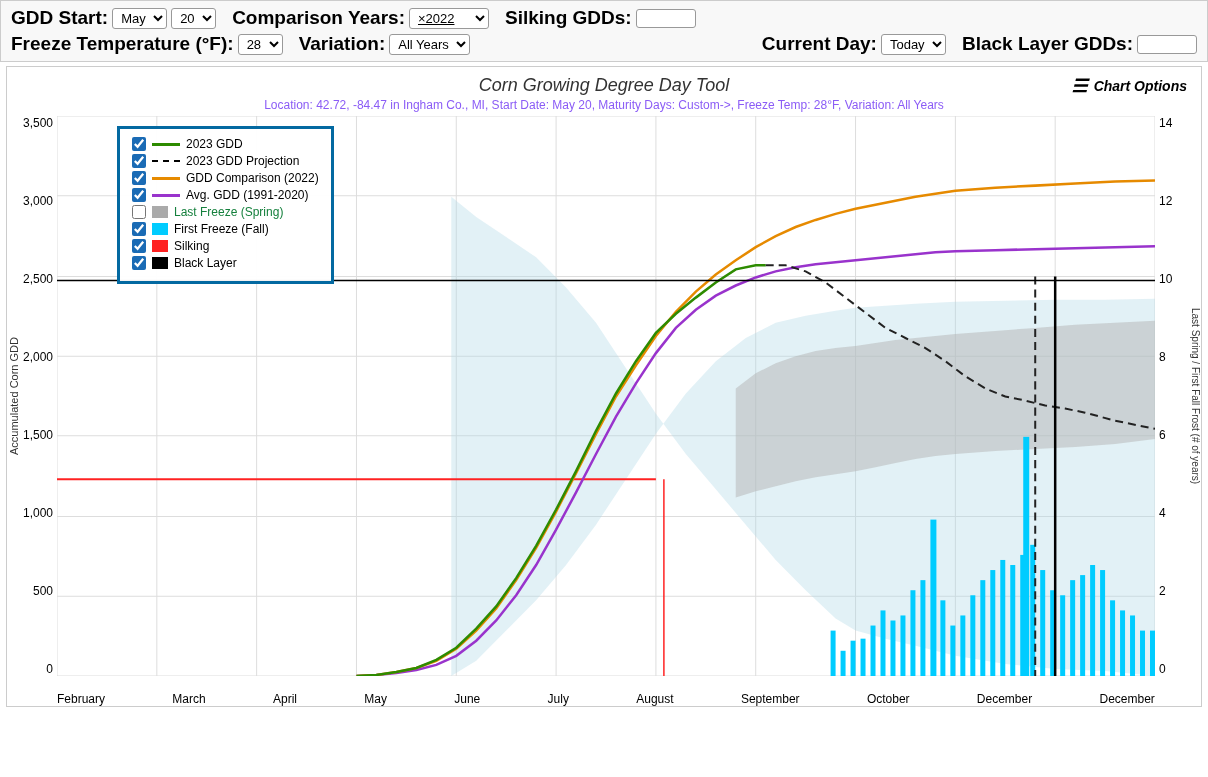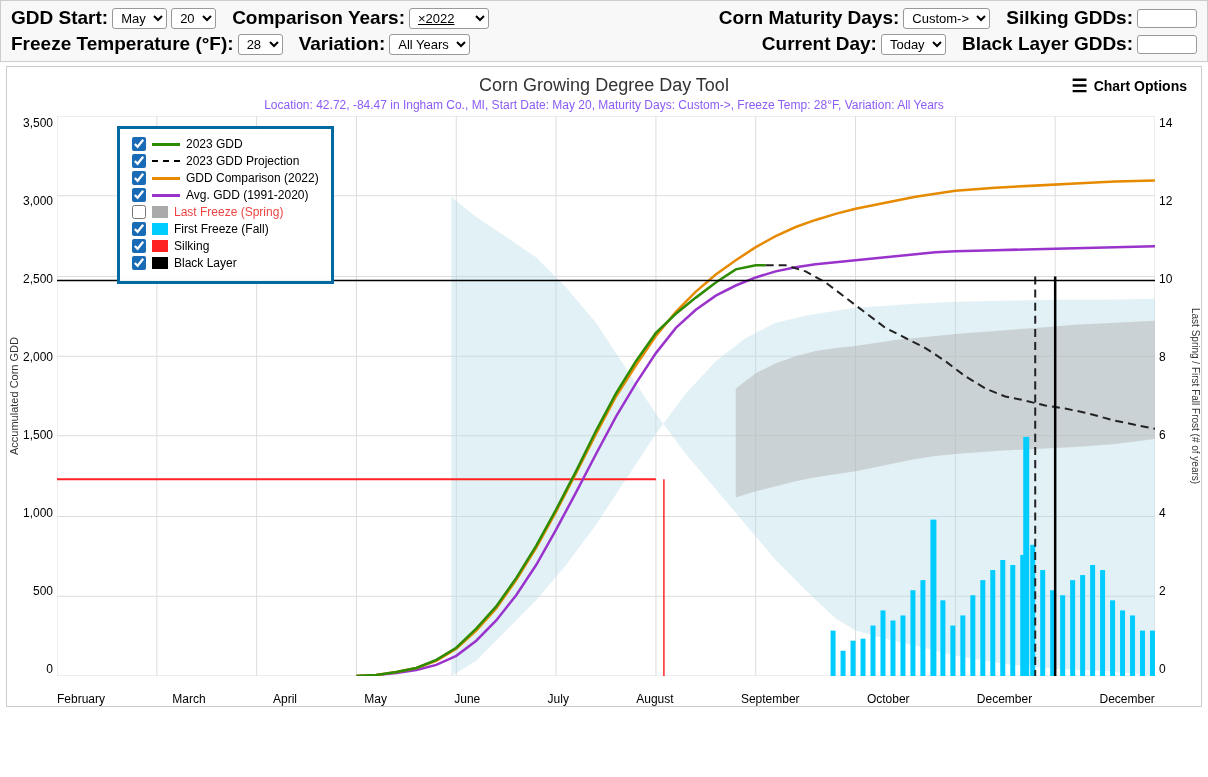--- a/index.html
+++ b/index.html
@@ -35,20 +35,21 @@
       margin: 4px 6px;
       padding: 0;
       position: relative;
       background: #fff;
     }
 
     .chart-header {
       text-align: center;
       padding: 8px 0 2px;
       position: relative;
+      font-style: italic;
     }
     .chart-title {
       font-size: 18px;
       color: #333;
       font-weight: normal;
     }
     .chart-options-btn {
       position: absolute;
       right: 14px;
       top: 8px;
@@ -162,26 +163,20 @@
         <option>May</option>
       </select>
       <select>
         <option>20</option>
       </select>
     </div>
     <div class="ctrl-group">
       <label>Comparison Years:</label>
       <select style="min-width:80px;text-decoration:underline;">
         <option>×2022</option>
-      </select>
-    </div>
-    <div class="ctrl-group" style="margin-left:auto;">
-      <label>Corn Maturity Days:</label>
-      <select>
-        <option>Custom-&gt;</option>
       </select>
     </div>
     <div class="ctrl-group">
       <label>Silking GDDs:</label>
       <input type="text" class="silking-input" style="">
     </div>
   </div>
   <div class="controls-row">
     <div class="ctrl-group">
       <label>Freeze Temperature (°F):</label>
@@ -354,21 +349,21 @@
           <span>GDD Comparison (2022)</span>
         </div>
         <div class="legend-item">
           <input type="checkbox" class="legend-checkbox" checked="" style="">
           <span class="legend-line" style="background:#9933cc;"></span>
           <span>Avg. GDD (1991-2020)</span>
         </div>
         <div class="legend-item">
           <input type="checkbox" class="legend-checkbox" style="">
           <span class="legend-rect" style="background:#aaa;"></span>
-          <span style="color:#ef4444;">Last Freeze (Spring)</span>
+          <span style="color:#15803d;">Last Freeze (Spring)</span>
         </div>
         <div class="legend-item">
           <input type="checkbox" class="legend-checkbox" checked="" style="">
           <span class="legend-rect" style="background:#00ccff;"></span>
           <span>First Freeze (Fall)</span>
         </div>
         <div class="legend-item">
           <input type="checkbox" class="legend-checkbox" checked="" style="">
           <span class="legend-rect" style="background:#ff2222;"></span>
           <span>Silking</span>

